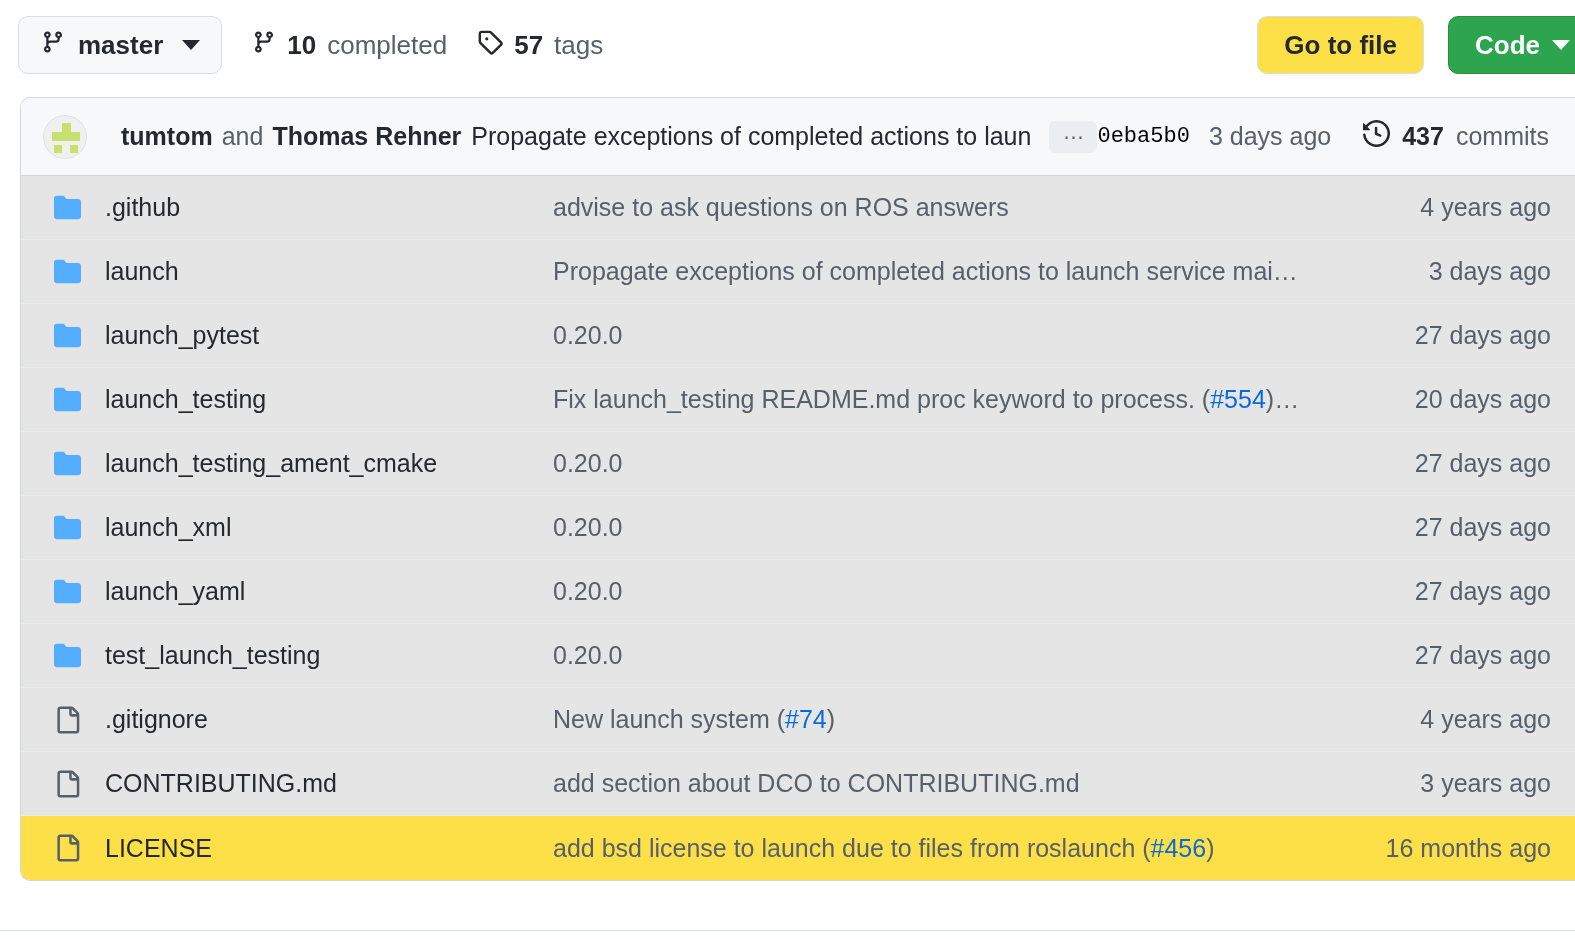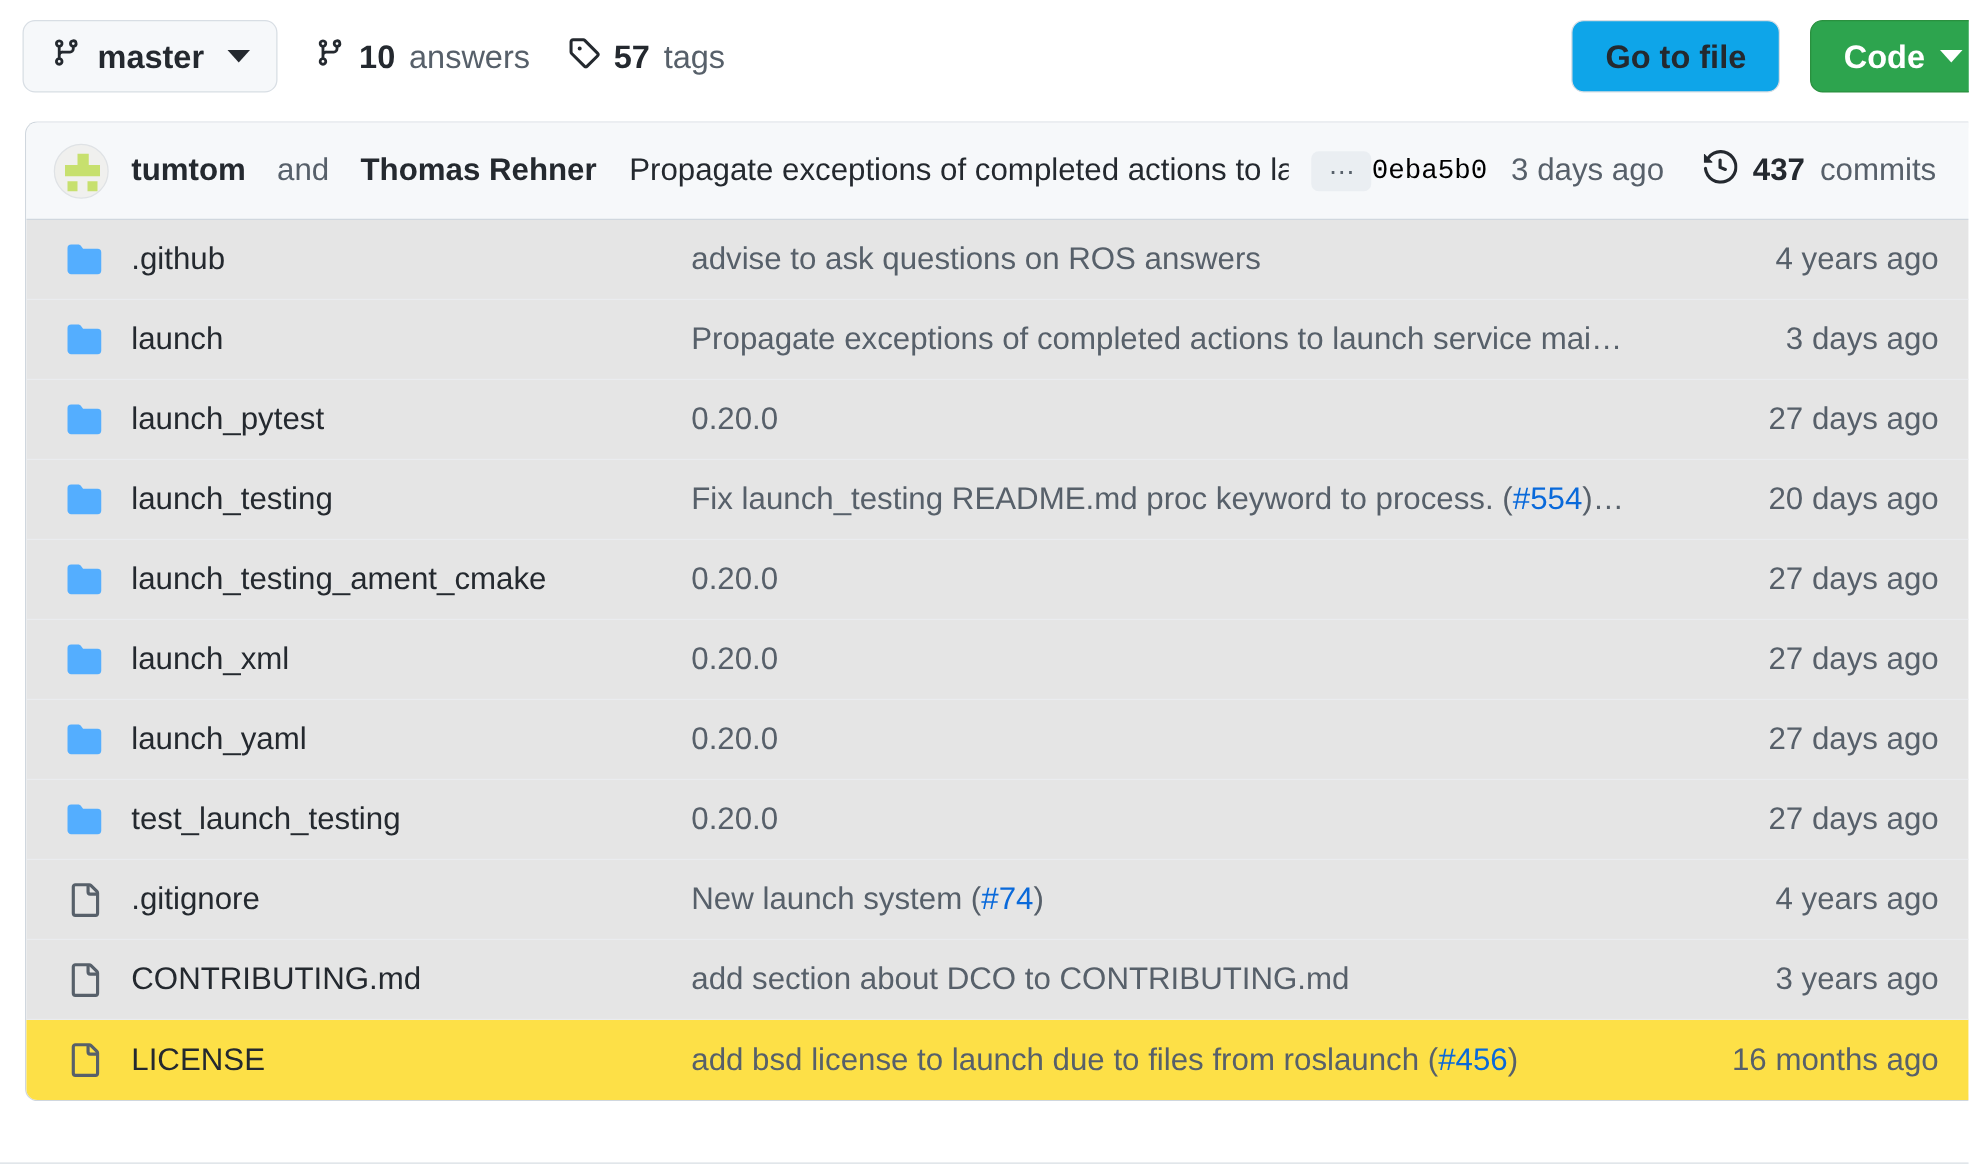--- a/index.html
+++ b/index.html
@@ -71,21 +71,21 @@
   .meta-stat .num {
     font-weight: 700;
     color: #24292f;
   }
 
   .spacer { flex: 1 1 auto; }
 
   .gotofile-button {
     height: 58px;
     padding: 0 26px;
-    background: #0ea5e9;
+    background: #fde047;
     border: 1px solid #d8dee4;
     border-radius: 10px;
     font-size: 26px;
     font-weight: 600;
     color: #24292f;
     cursor: pointer;
     display: flex;
     align-items: center;
     white-space: nowrap;
   }
@@ -146,28 +146,28 @@
     position: relative;
     overflow: hidden;
   }
   .avatar .blk { position: absolute; background: #c7e06e; }
   .avatar .b1 { left: 8px;  top: 16px; width: 28px; height: 9px; }
   .avatar .b2 { left: 18px; top: 7px;  width: 9px;  height: 9px; }
   .avatar .b3 { left: 10px; top: 29px; width: 8px;  height: 8px; }
   .avatar .b4 { left: 26px; top: 29px; width: 8px;  height: 8px; }
 
   .commit-text {
-    margin-left: 18px;
+    margin-left: 34px;
     font-size: 25px;
     color: #24292f;
     white-space: nowrap;
     overflow: hidden;
     display: flex;
     align-items: baseline;
-    gap: 16px;
+    gap: 0;
   }
   .commit-text .author {
     font-weight: 700;
     color: #24292f;
     cursor: pointer;
   }
   .commit-text .and {
     color: #57606a;
     font-weight: 400;
     margin: 0 9px;
@@ -313,21 +313,21 @@
       <span class="caret"></span>
     </div>
 
     <div class="meta-stat">
       <span>
         <svg width="24" height="26" viewBox="0 0 16 16" fill="#24292f" aria-hidden="true">
           <path d="M9.5 3.25a2.25 2.25 0 1 1 3 2.122V6A2.5 2.5 0 0 1 10 8.5H6a1 1 0 0 0-1 1v1.128a2.251 2.251 0 1 1-1.5 0V5.372a2.25 2.25 0 1 1 1.5 0v1.836A2.493 2.493 0 0 1 6 7h4a1 1 0 0 0 1-1v-.628A2.25 2.25 0 0 1 9.5 3.25Zm-6 0a.75.75 0 1 0 1.5 0 .75.75 0 0 0-1.5 0Zm8.25-.75a.75.75 0 1 0 0 1.5.75.75 0 0 0 0-1.5ZM4.25 12a.75.75 0 1 0 0 1.5.75.75 0 0 0 0-1.5Z"></path>
         </svg>
       </span>
       <span class="num">10</span>
-      <span>answers</span>
+      <span>completed</span>
     </div>
 
     <div class="meta-stat">
       <span>
         <svg width="26" height="26" viewBox="0 0 16 16" fill="#24292f" aria-hidden="true">
           <path d="M1 7.775V2.75C1 1.784 1.784 1 2.75 1h5.025c.464 0 .91.184 1.238.513l6.25 6.25a1.75 1.75 0 0 1 0 2.474l-5.026 5.026a1.75 1.75 0 0 1-2.474 0l-6.25-6.25A1.752 1.752 0 0 1 1 7.775Zm1.5 0c0 .066.026.13.073.177l6.25 6.25a.25.25 0 0 0 .354 0l5.025-5.025a.25.25 0 0 0 0-.354l-6.25-6.25a.25.25 0 0 0-.177-.073H2.75a.25.25 0 0 0-.25.25ZM6 5a1 1 0 1 1 0 2 1 1 0 0 1 0-2Z"></path>
         </svg>
       </span>
       <span class="num">57</span>
       <span>tags</span>

